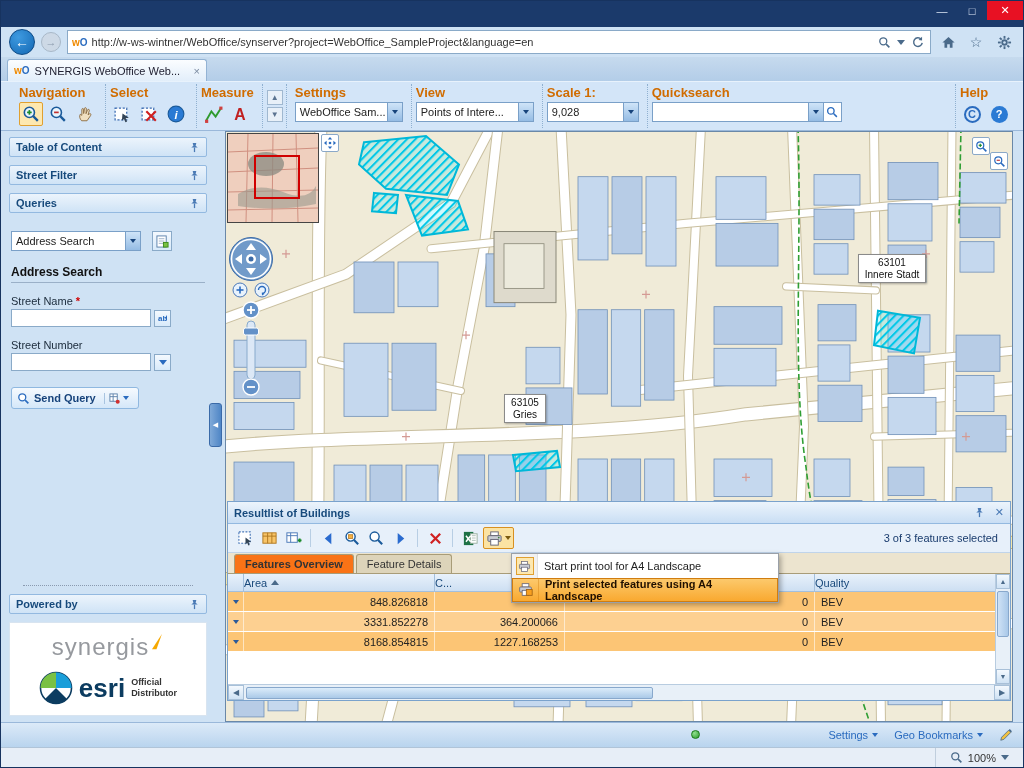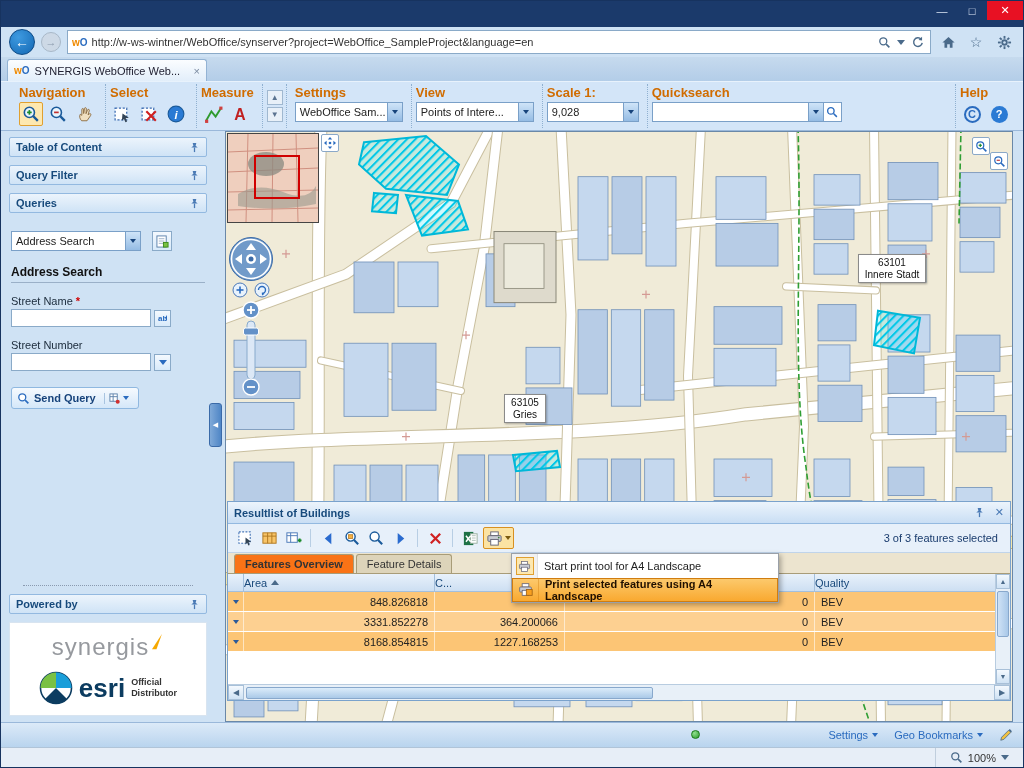--- a/index.html
+++ b/index.html
@@ -306,21 +306,21 @@
     <div class="sidebar">
       <div class="phead">
         <span>Table of Content</span>
           <span class="sp"></span>
         <svg width="11" height="11" viewBox="0 0 12 12">
             <path d="M4 1 h4 l-0.8 3 L9.5 6 H2.5 L4.8 4 Z" fill="#4a7ab5"></path>
             <line x1="6" y1="6" x2="6" y2="11" stroke="#4a7ab5" stroke-width="1.4"></line>
           </svg>
       </div>
       <div class="phead">
-        <span>Query Filter</span>
+        <span>Street Filter</span>
           <span class="sp"></span>
         <svg width="11" height="11" viewBox="0 0 12 12">
             <path d="M4 1 h4 l-0.8 3 L9.5 6 H2.5 L4.8 4 Z" fill="#4a7ab5"></path>
             <line x1="6" y1="6" x2="6" y2="11" stroke="#4a7ab5" stroke-width="1.4"></line>
           </svg>
       </div>
       <div class="phead">
         <span>Queries</span>
           <span class="sp"></span>
         <svg width="11" height="11" viewBox="0 0 12 12">

